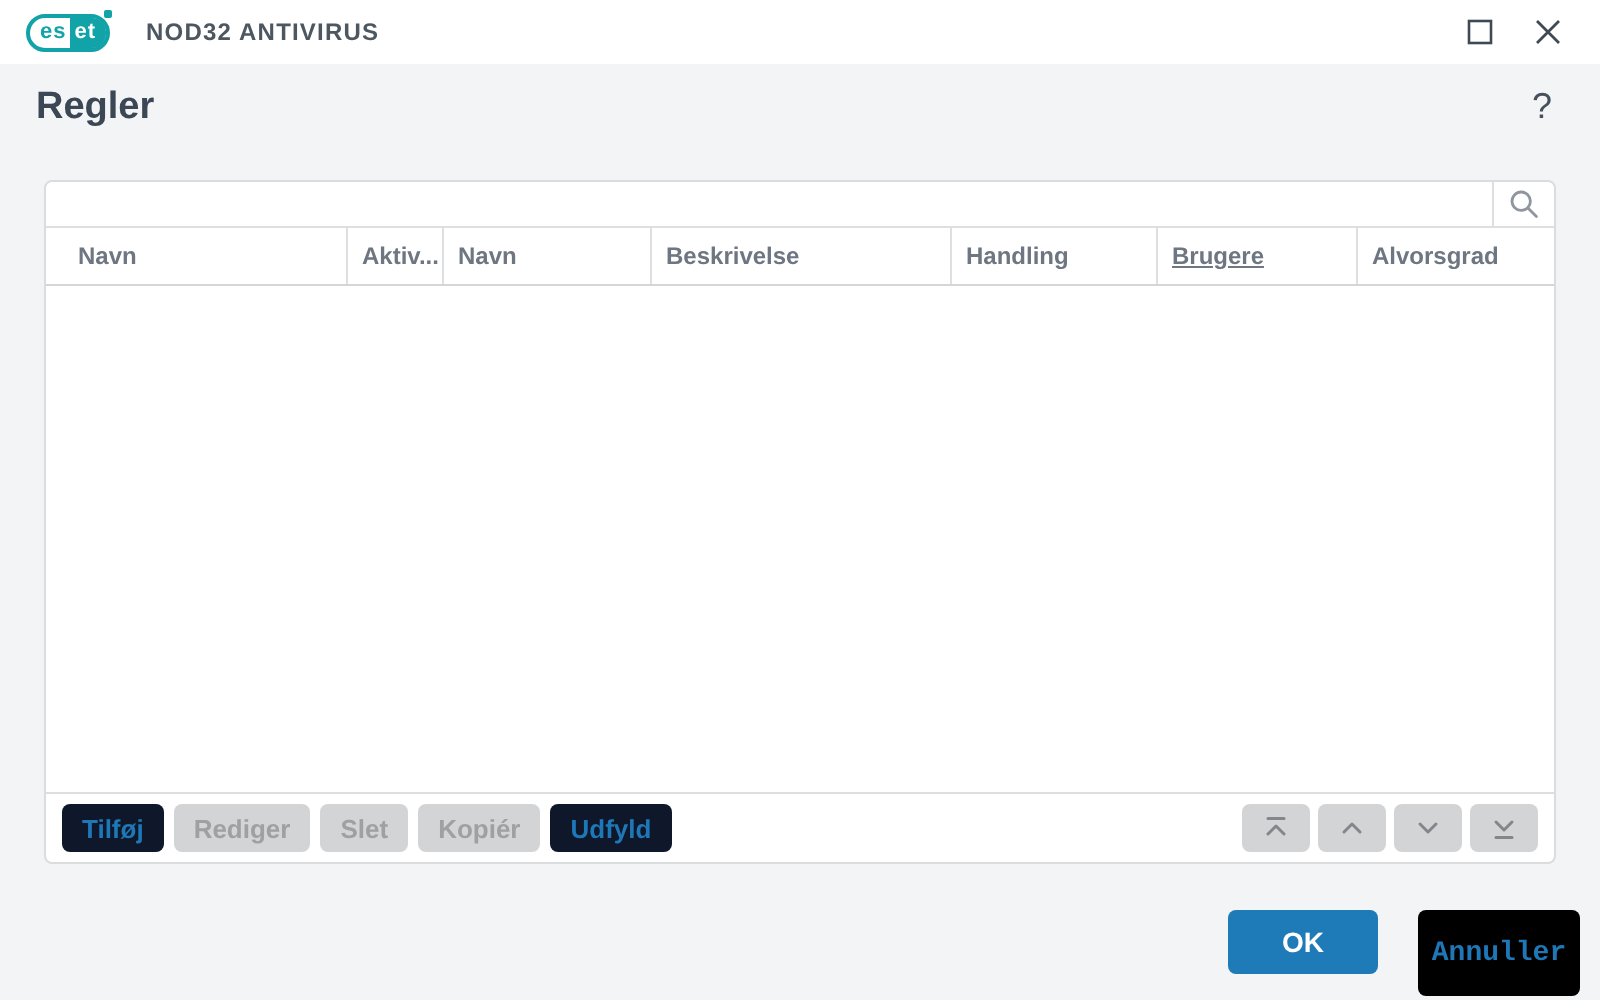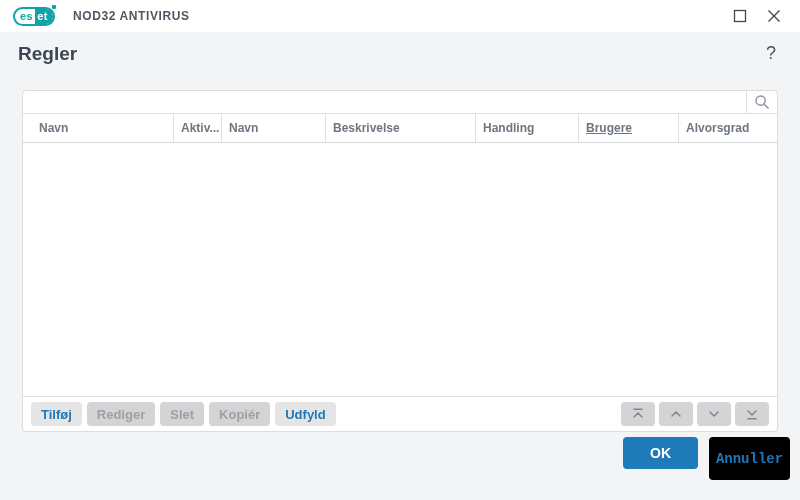--- a/index.html
+++ b/index.html
@@ -94,30 +94,30 @@
     height:35px; border-top:1px solid #DEDFE1;
     display:flex; align-items:center; padding:0 8px;
     border-radius:0 0 4px 4px;
   }
   .btn {
     height:24px; border:none; border-radius:4px; padding:0 10px;
     font-size:13px; font-weight:600; font-family:"Liberation Sans", sans-serif;
     display:flex; align-items:center;
   }
   .btn + .btn { margin-left:5px; }
-  .btn.enabled { background:#e5e5e5; color:#1E78B8; cursor:pointer; }
+  .btn.enabled { background:#0f172a; color:#1E78B8; cursor:pointer; }
   .btn.disabled { background:#D3D4D5; color:#9EA0A3; cursor:default; }
   .move-group { margin-left:auto; display:flex; gap:4px; }
   .move-btn {
     width:34px; height:24px; background:#D3D4D5; border:none; border-radius:4px;
     display:flex; align-items:center; justify-content:center; cursor:default;
   }
 
   
-  .dialog-buttons { position:absolute; top:437px; right:10px; display:flex; gap:11px; }
+  .dialog-buttons { position:absolute; top:455px; right:10px; display:flex; gap:20px; }
   .ok-btn {
     width:75px; height:32px; background:#1E7BB8; color:#fff;
     font-size:14px; font-weight:700; border:none; border-radius:4px; cursor:pointer;
     font-family:"Liberation Sans", sans-serif;
   }
   .cancel-btn {
     width:81px; height:43px; background:#000000; color:#1E78B8;
     font-size:14px; font-weight:600; border:none; border-radius:4px; cursor:pointer;
     font-family:Liberation Mono, monospace;
   }

